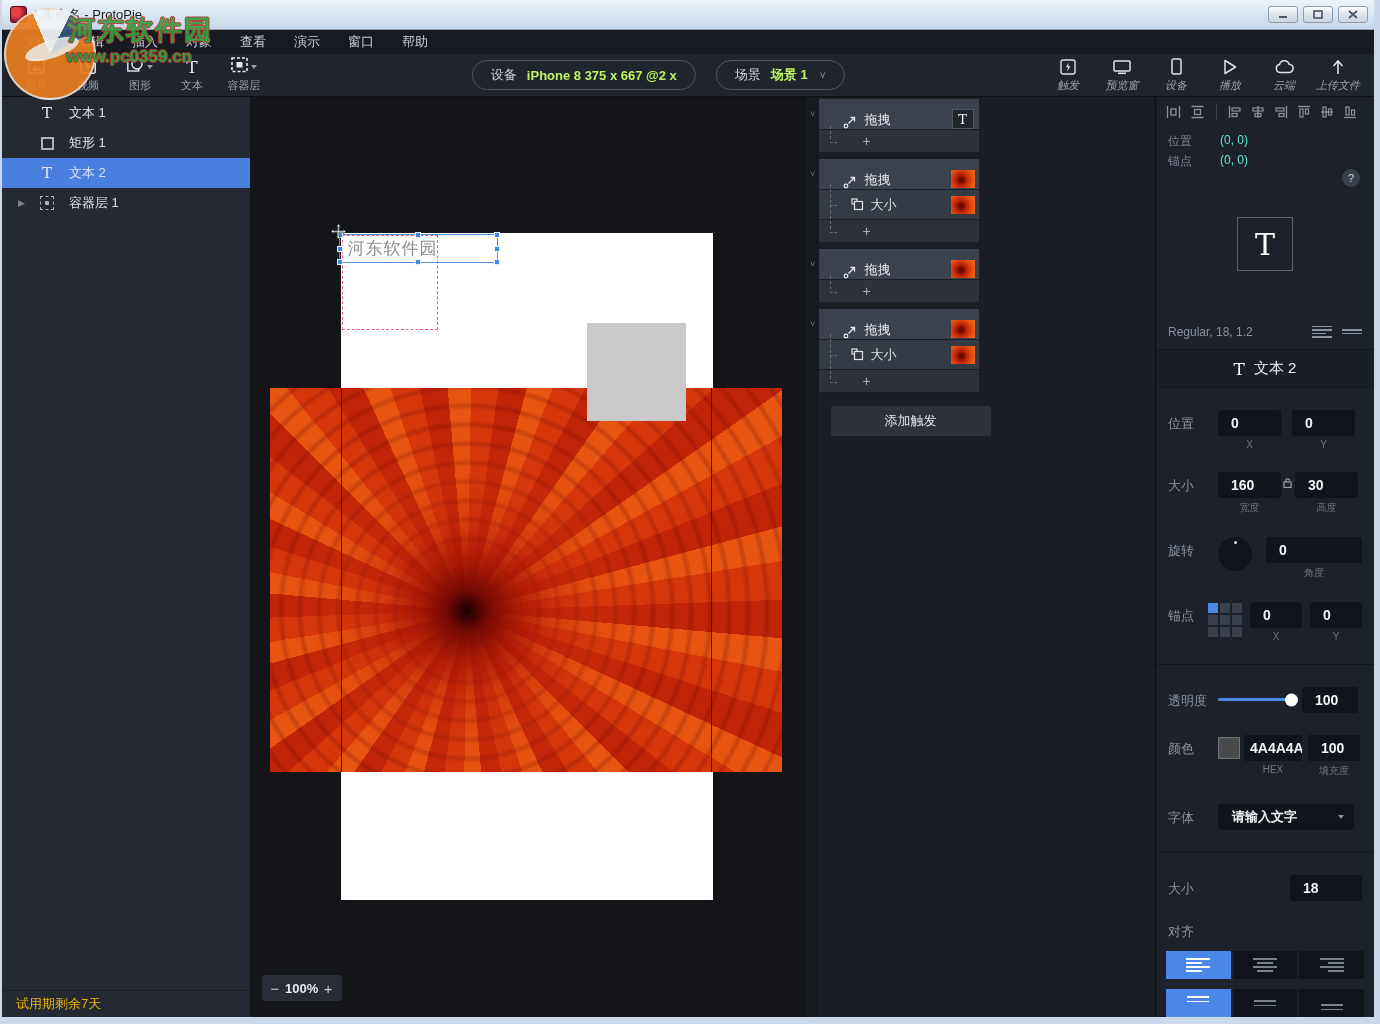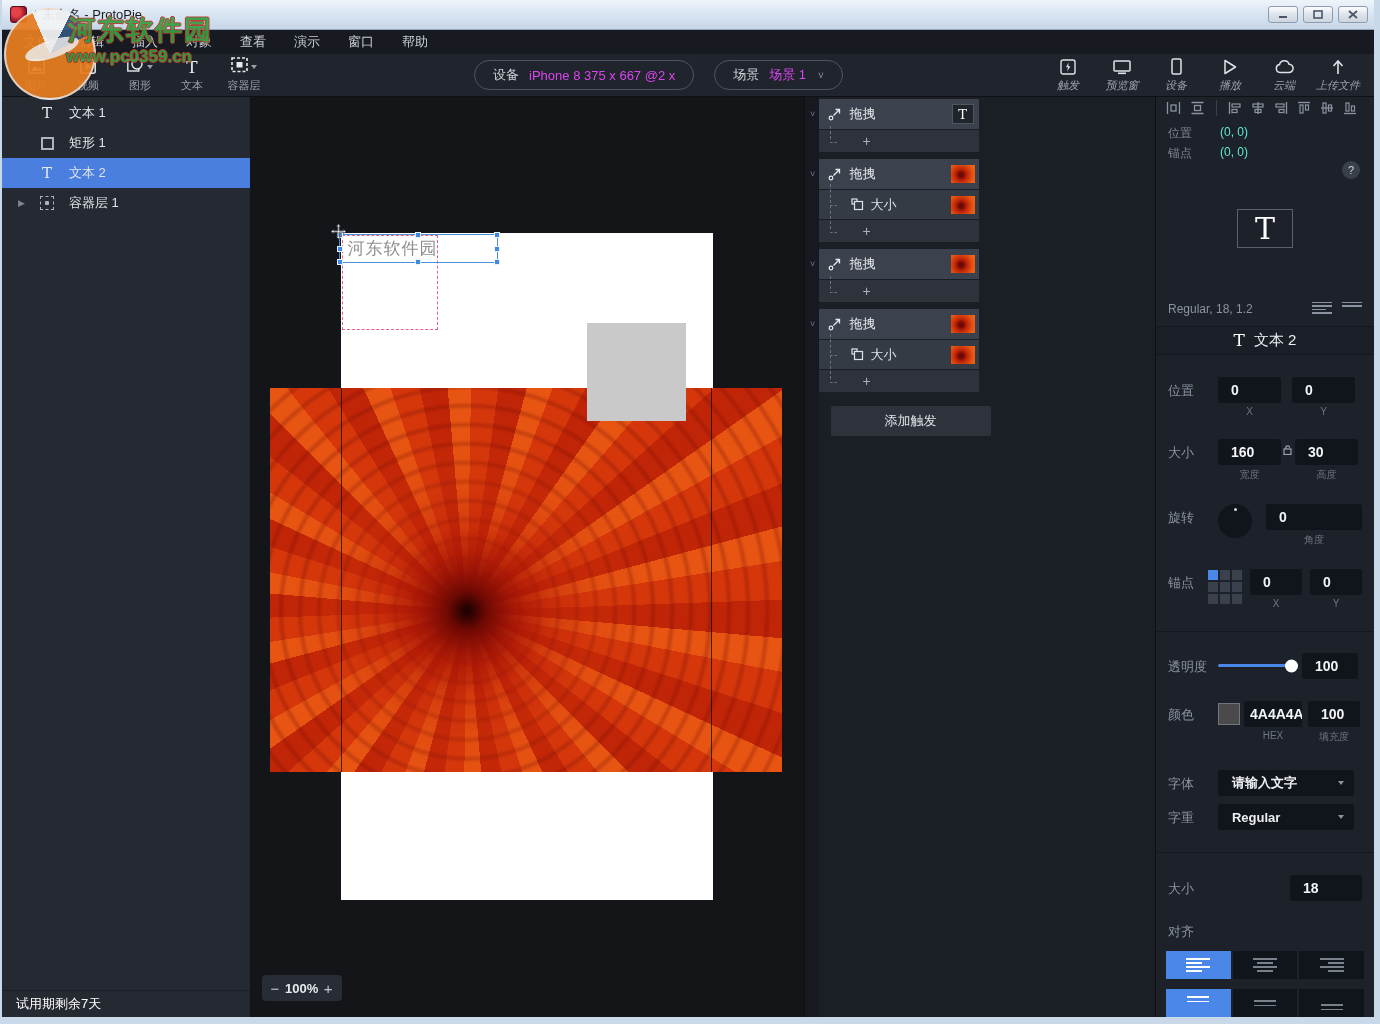--- a/index.html
+++ b/index.html
@@ -35,21 +35,21 @@
   .tool-btn { width:44px; display:flex; flex-direction:column; align-items:center; gap:2px; }
   .tool-btn .glyph { height:18px; display:flex; align-items:center; justify-content:center; color:#e8eaee; }
   .tool-btn .tlabel { font-size:11px; color:#9aa0ab; white-space:nowrap; }
   .dd-arrow { display:inline-block; width:0; height:0; border-left:3px solid transparent;
     border-right:3px solid transparent; border-top:4px solid #9aa0ab; margin-left:2px; vertical-align:middle;}
   .toolbar-center { position:absolute; left:50%; top:6px; transform:translateX(-58%);
     display:flex; gap:20px; }
   .pill { height:30px; border:1px solid #515archive86; border:1px solid #50565f; border-radius:15px;
     display:flex; align-items:center; padding:0 18px; gap:10px; }
   .pill .pill-key { color:#cdd2d9; font-size:13px; }
-  .pill .pill-val { color:#d946ef; font-size:13px; font-weight:normal; }
+  .pill .pill-val { color:#bef264; font-size:13px; font-weight:bold; }
   .pill .chev { color:#8b93a0; font-size:10px; margin-left:2px; }
   .tool-group-right { margin-left:auto; display:flex; gap:10px; padding-right:14px; }
   .tool-btn-r { min-width:44px; display:flex; flex-direction:column; align-items:center; gap:2px; }
   .tool-btn-r .glyph { height:18px; display:flex; align-items:center; justify-content:center; color:#dfe2e8; }
   .tool-btn-r .tlabel { font-size:11px; color:#9aa0ab; white-space:nowrap;font-style:italic; }
 
   
   .main { display:flex; height:920px; }
 
   
@@ -58,21 +58,21 @@
   .layer-row { height:30px; display:flex; align-items:center; padding-left:36px; position:relative; }
   .layer-row.selected { background:#4a7fe0; }
   .layer-row .exp { position:absolute; left:16px; color:#7e8691; font-size:9px; }
   .layer-icon { width:18px; display:flex; justify-content:center; margin-right:13px; color:#e8eaee; }
   .layer-label { font-size:13px; color:#dfe3e9; }
   .rect-glyph { width:13px; height:13px; border:2px solid #aeb4bd; }
   .container-glyph { width:14px; height:14px; border:1px dashed #aeb4bd; display:flex; align-items:center; justify-content:center; }
   .container-glyph i { width:4px; height:4px; background:#aeb4bd; border-radius:1px; }
   .t-serif { font-family:"DejaVu Serif", serif; font-size:15px; }
   .status-row { height:27px; border-top:1px solid #1b1f26; display:flex; align-items:center; padding-left:14px; }
-  .status-row span { font-size:13px; color:#ffffff; }
+  .status-row span { font-size:13px; color:#eab308; }
 
   
   .canvas { width:555px; position:relative; background:#131519; overflow:hidden; }
   .artboard { position:absolute; left:91px; top:136px; width:372px; height:667px; background:#ffffff; }
   .flower { position:absolute; left:20px; top:291px; width:512px; height:384px;
     background:
       radial-gradient(circle at 38.5% 58%, #170101 0%, #420402 2.5%, #6e0903 5%, rgba(140,14,5,0.92) 9%, rgba(168,22,6,0.8) 14%, rgba(190,35,8,0.5) 22%, rgba(210,55,10,0.25) 33%, rgba(220,75,14,0) 48%),
       repeating-radial-gradient(circle at 38.5% 58%, rgba(110,10,4,0) 0px, rgba(110,10,4,0) 11px, rgba(110,10,4,0.28) 15px, rgba(110,10,4,0) 19px),
       repeating-conic-gradient(from 8deg at 38.5% 58%, #c12507 0deg 7deg, #e85512 7deg 13deg, #d5370b 13deg 20deg),
       radial-gradient(circle at 38.5% 58%, #9c1405 0%, #c42708 30%, #e2500f 62%, #ee6d19 100%); }
@@ -93,21 +93,21 @@
   .zoom-pill .zbtn { color:#c3c8d0; font-size:15px; }
   .zoom-pill .zval { color:#e6e9ed; font-size:13px; font-weight:bold; }
 
   
   .trigpanel { width:352px; background:#1a1e25; display:flex; border-left:1px solid #0e1014; }
   .trig-gutter { width:14px; background:#161a20; }
   .trig-body { flex:1; padding-top:2px; }
   .trig-group { display:flex; margin-bottom:7px; }
   .trig-chev { width:0; margin-left:-12px; width:12px; color:#737b87; font-size:9px; padding-top:10px; text-align:center; }
   .trig-rows { width:160px; }
-  .trig-row { height:30px; background:#3c424d; display:flex; align-items:center; padding:0 4px 0 9px; }
+  .trig-row { height:30px; background:#3c424d; display:flex; align-items:flex-end; padding:0 4px 0 24px; }
   .trig-row .ticon { margin-right:8px; display:flex; }
   .trig-row .tname { flex:1; color:#e8eaee; font-size:13px; }
   .thumb { width:24px; height:20px; display:flex; align-items:center; justify-content:center; }
   .thumb-text { background:#20242b; border:1px solid #50565f; color:#fff;
     font-family:"DejaVu Serif", serif; font-size:13px; width:22px; height:20px;
     display:flex; align-items:center; justify-content:center; }
   .thumb-img { width:24px; height:18px;
     background:radial-gradient(circle at 42% 55%, #6e0903 0 12%, #c12507 35%, #e85512 70%, #ee6d19 100%); }
   .resp-row { height:29px; margin-top:1px; background:#353b45; display:flex; align-items:center; padding:0 4px 0 0; }
   .resp-connector { width:32px; height:100%; position:relative; }
@@ -131,21 +131,21 @@
   .insp-align-row svg { display:block; }
   .info-block { padding:6px 12px 0; position:relative; }
   .info-line { display:flex; margin-bottom:3px; }
   .info-line .ilabel { width:52px; color:#7d8591; font-size:12px; }
   .info-line .ival { color:#5eead4; font-size:12px; }
   .help-circle { position:absolute; right:14px; top:42px; width:18px; height:18px; border-radius:50%;
     background:#3a404a; color:#cfd4db; font-size:11px; display:flex; align-items:center; justify-content:center; }
   .preview-box { margin:44px auto 0; width:56px; height:56px; border:1px solid #5a616c;
     display:flex; align-items:center; justify-content:center;
     color:#fff; font-family:"DejaVu Serif", serif; font-size:30px; }
-  .font-summary { margin-top:54px; padding:0 12px 10px; display:flex; 
+  .font-summary { margin-top:54px; padding:0 12px 10px; display:flex; align-items:center;
     border-bottom:1px solid #14171d; }
   .font-summary .fs-text { color:#8b93a0; font-size:12px; flex:1; }
   .lines-icon { display:flex; flex-direction:column; gap:2px; margin-left:10px; }
   .lines-icon i { display:block; height:1.5px; background:#8b93a0; }
   .sel-header { height:40px; display:flex; align-items:center; justify-content:center; gap:9px;
     background:#1a1e26; border-bottom:1px solid #14171d; }
   .sel-header .ht { color:#fff; font-family:"DejaVu Serif", serif; font-size:17px; }
   .sel-header .hname { color:#eceef2; font-size:15px; }
   .prop-row { display:flex; padding:0 12px; margin-top:22px; align-items:flex-start; }
   .prop-label { width:50px; color:#8b93a0; font-size:13px; padding-top:5px; }
@@ -716,27 +716,20 @@
       </div>
 
       <div class="prop-row" style="margin-top:26px;">
         <span class="prop-label">字体</span>
         <div class="dropdown">
           <span>请输入文字</span>
           <span class="dd-arrow"></span>
         </div>
       </div>
 
-      <div class="prop-row" style="margin-top:8px;">
-        <span class="prop-label">字重</span>
-        <div class="dropdown">
-          <span>Regular</span>
-          <span class="dd-arrow"></span>
-        </div>
-      </div>
 
       <div class="divider"></div>
 
       <div class="prop-row">
         <span class="prop-label" style="flex:1;">大小</span>
         <div class="field" style="width:72px;">18</div>
       </div>
 
       <div class="align-label">对齐</div>
       <div class="align-grid">

